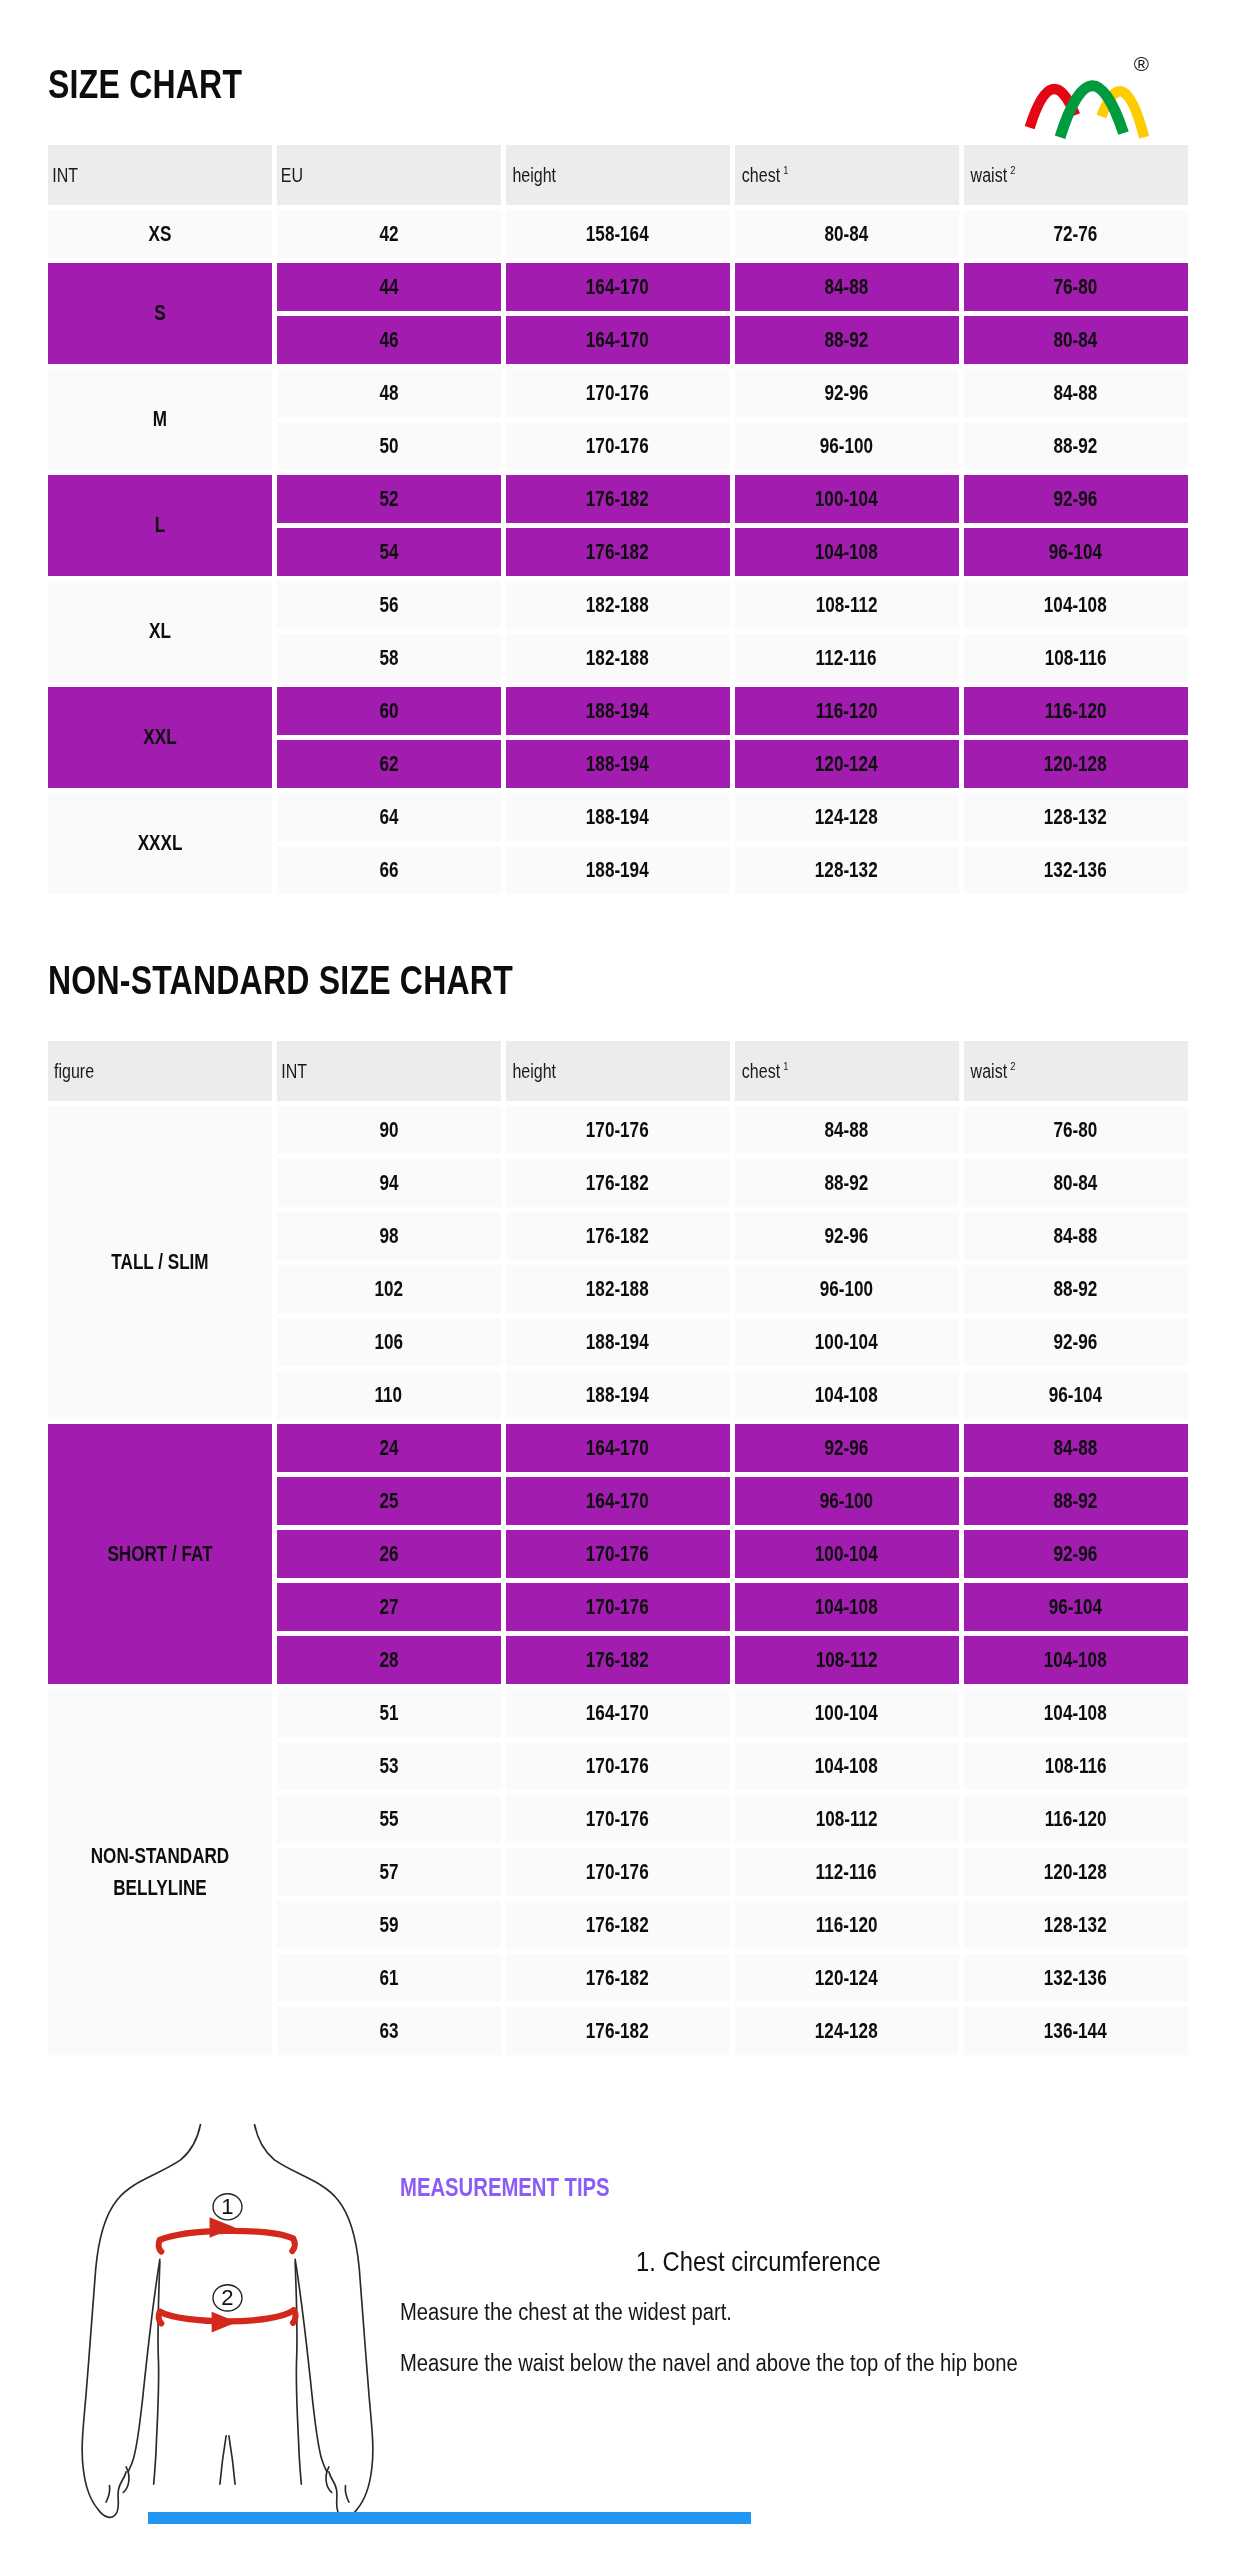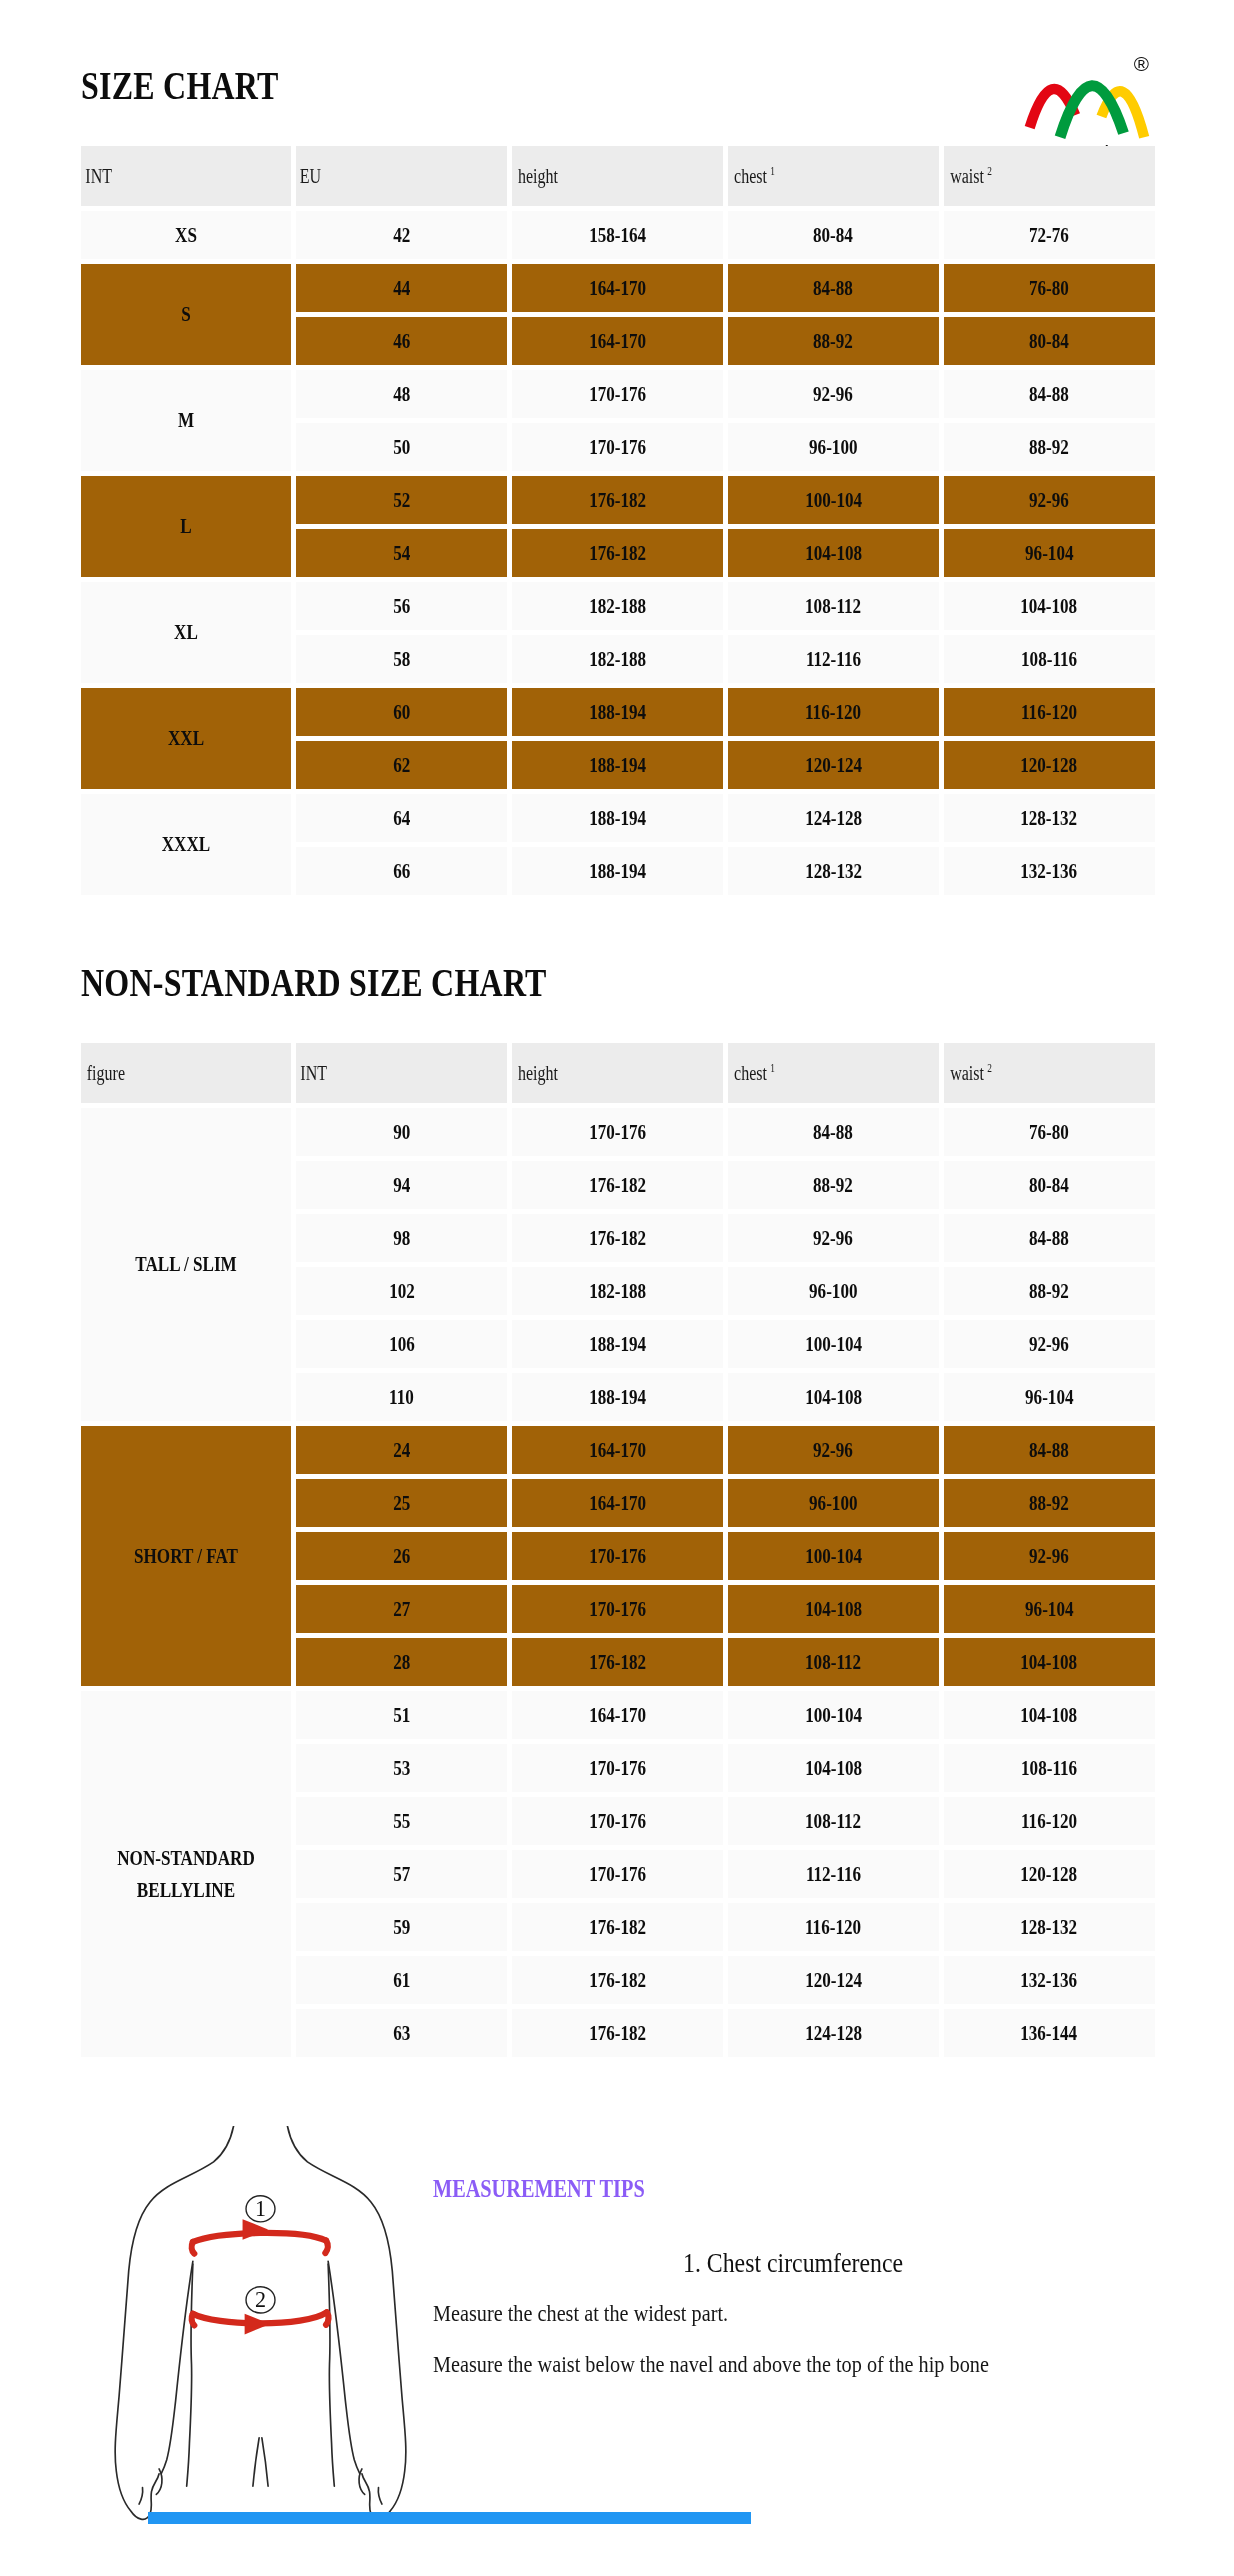--- a/index.html
+++ b/index.html
@@ -1,21 +1,21 @@
 <!DOCTYPE html>
 <html style="font-size:11px"><head>
 <meta charset="utf-8">
 <style>
   html,body{margin:0;padding:0;}
   body{
     width:1235px;height:2576px;position:relative;background:#ffffff;
     font-family:"Liberation Sans",sans-serif;color:#111;
     -webkit-font-smoothing:antialiased;overflow:hidden;
   }
-  .content{padding:0 81px;position:relative;font-family:Liberation Serif, serif;}
+  .content{padding:0 48px;position:relative;}
 
   
   .cond{display:inline-block;transform:scaleX(0.78);transform-origin:left center;white-space:nowrap;}
   .cn{display:inline-block;transform:scaleX(0.8);transform-origin:center center;white-space:nowrap;}
   .cn.wrap{white-space:normal;width:174px;line-height:1.5;}
 
   h1.sec-title,h2.sec-title{font-size:41px;font-weight:700;letter-spacing:0.3px;margin:0;color:#0d0d0d;}
   h1.sec-title{padding-top:61px;}
   h2.sec-title{padding-top:58px;}
 
@@ -25,21 +25,21 @@
   
   table.sizes{
     border-collapse:separate;border-spacing:5.5px;table-layout:fixed;
     width:calc(100% + 11px);margin:32px 0 0 -5.5px;
   }
   table.sizes th{
     background:#ececec;height:58px;font-weight:400;font-size:20px;text-align:left;color:#1a1a1a;
   }
   table.sizes td{height:46px;text-align:center;font-size:21.4px;font-weight:700;color:#0d0d0d;vertical-align:middle;}
   td.light{background:#fafafa;}
-  td.gray{background:#a16207;}
+  td.gray{background:#a21caf;}
   table.sizes sup{font-size:11.7px;margin-left:4.1px;vertical-align:super;font-weight:400;}
   td.group{font-size:20px;}
 
   
   .measure{display:flex;align-items:flex-start;margin-top:64px;}
   .figure-wrap{flex:none;margin-left:7px;width:345px;height:414px;}
   .mt{flex:none;padding-top:48px;width:759px;}
   .mt h3{font-size:26px;font-weight:700;margin:0;color:#8b5cf6;}
   .mt-h{font-size:28px;font-weight:400;margin-top:43px;color:#111;text-align:center;}
   .mt-h .cond{transform:scaleX(0.85);}

